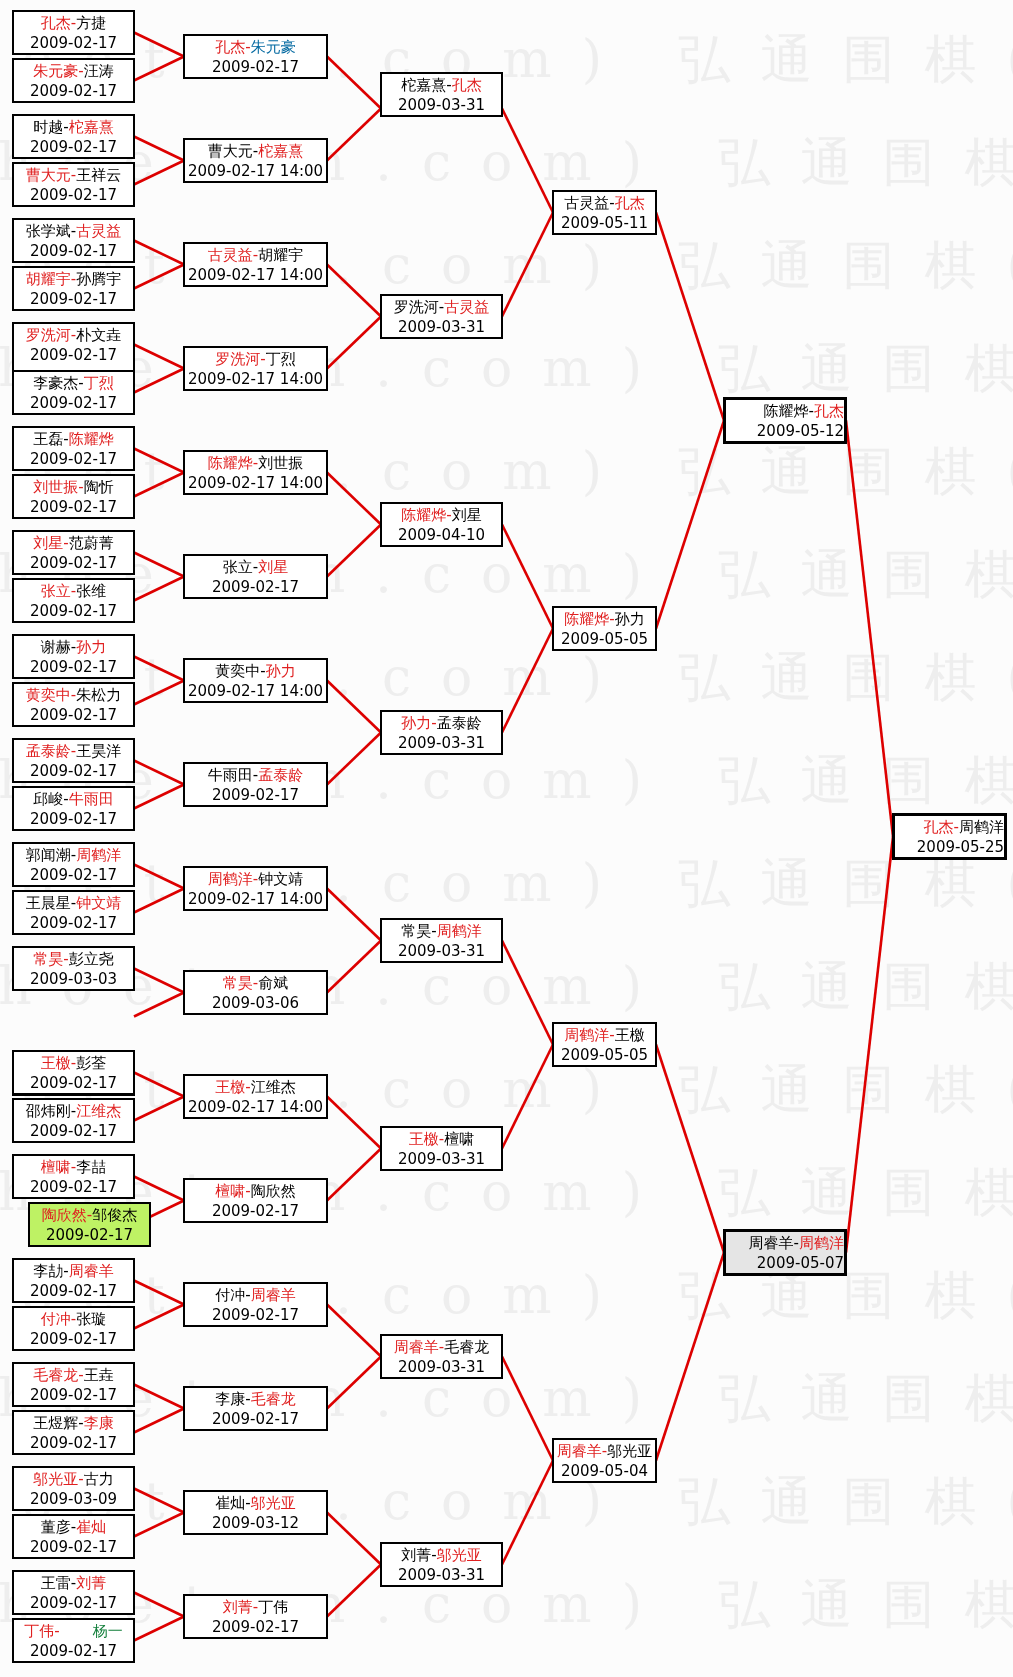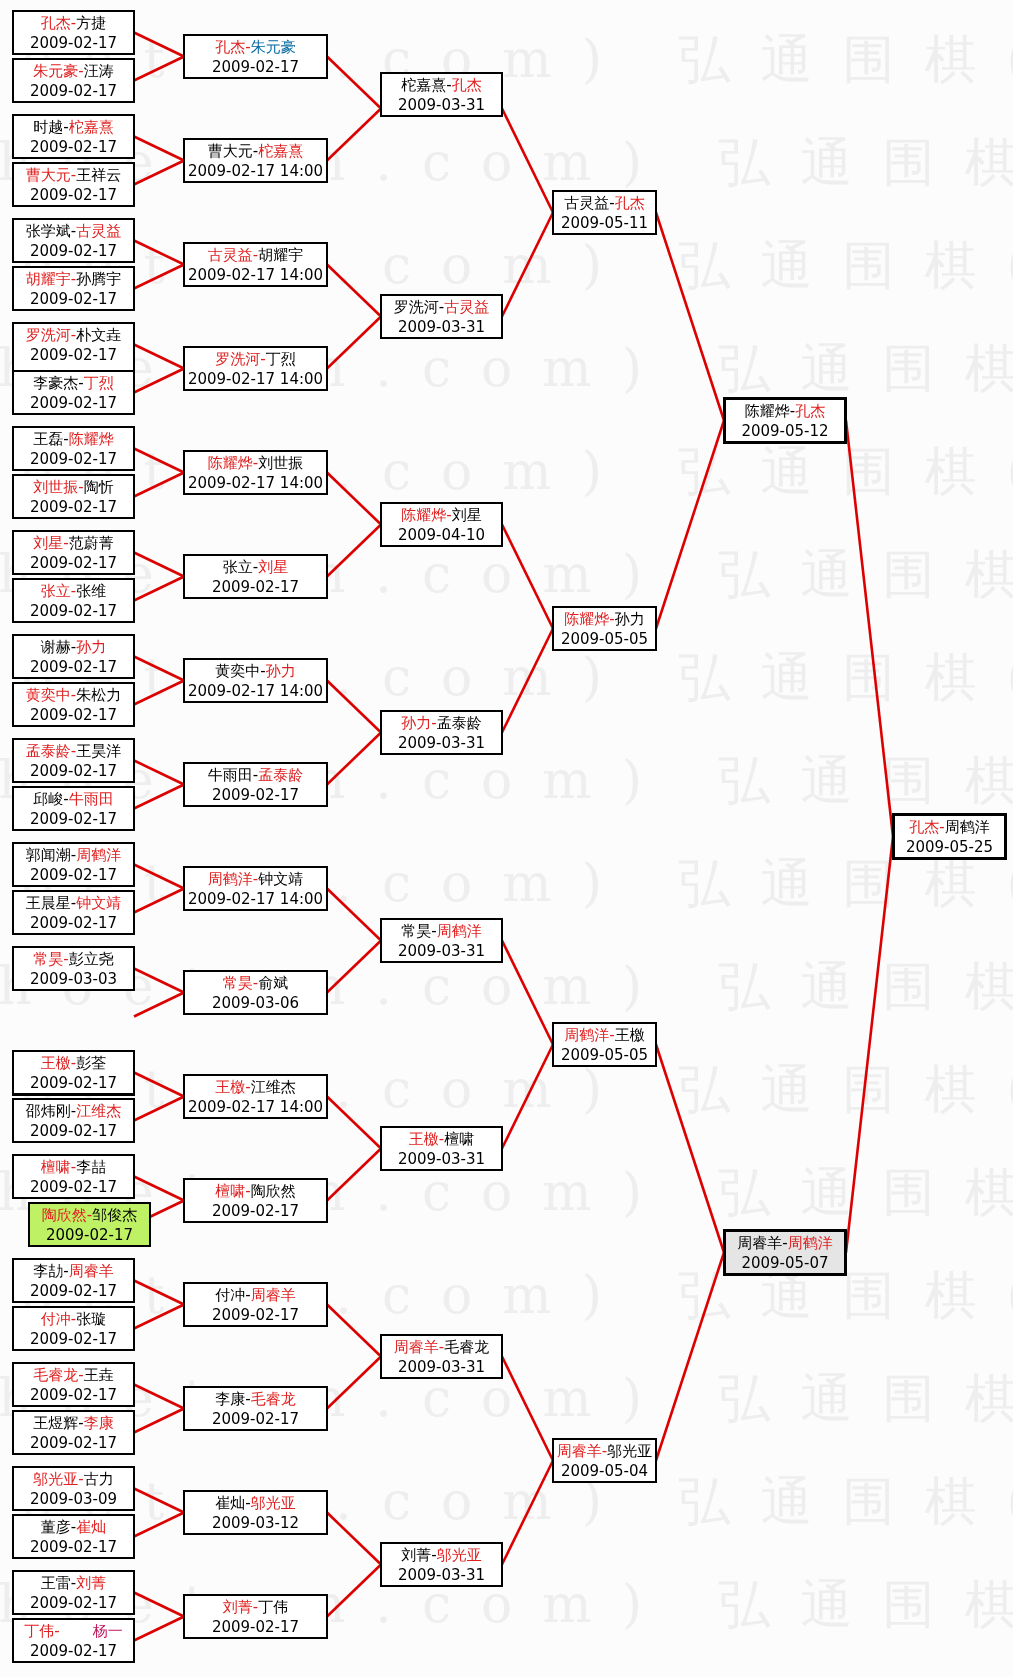--- a/index.html
+++ b/index.html
@@ -13,21 +13,21 @@
     font-size:52px;letter-spacing:30px;color:#eeeeee;
     user-select:none;pointer-events:none;
   }
   svg.lines{position:absolute;left:0;top:0;z-index:1;}
   .match{
     position:absolute;z-index:2;background:#ffffff;
     border:2px solid #000;box-sizing:border-box;
     text-align:center;font-size:15px;line-height:20px;padding-top:1px;
     white-space:nowrap;
   }
-  .match.bold{border-width:3px;}
+  .match.bold{border-width:3px;text-align:right;}
   .match .names{display:block;}
   .match .date{display:block;color:#000;}
 </style>
 </head>
 <body>
 
 <div id="stage">
     <div class="wm-row" style="top: 25px; left: -420px; color: rgb(238, 238, 238);">弘通围棋(hoetom.com) 弘通围棋(hoetom.com)</div>
     <div class="wm-row" style="top: 128px; left: -380px; color: rgb(238, 238, 238);">弘通围棋(hoetom.com) 弘通围棋(hoetom.com)</div>
     <div class="wm-row" style="top: 231px; left: -420px; color: rgb(238, 238, 238);">弘通围棋(hoetom.com) 弘通围棋(hoetom.com)</div>
@@ -226,21 +226,21 @@
     </div>
     <div class="match" style="left: 12px; top: 1514px; width: 123px; height: 45px; border-color: rgb(0, 0, 0); background: rgb(255, 255, 255);">
       <span class="names"><span style="color: rgb(0, 0, 0);">董彦-</span><span style="color: rgb(224, 32, 32);">崔灿</span></span>
       <span class="date">2009-02-17</span>
     </div>
     <div class="match" style="left: 12px; top: 1570px; width: 123px; height: 45px; border-color: rgb(0, 0, 0); background: rgb(255, 255, 255);">
       <span class="names"><span style="color: rgb(0, 0, 0);">王雷-</span><span style="color: rgb(224, 32, 32);">刘菁</span></span>
       <span class="date">2009-02-17</span>
     </div>
     <div class="match" style="left: 12px; top: 1618px; width: 123px; height: 45px; border-color: rgb(0, 0, 0); background: rgb(255, 255, 255);">
-      <span class="names"><span style="color: rgb(224, 32, 32);">丁伟-</span><span style="color: #be185d; padding-left: 33px;">杨一</span></span>
+      <span class="names"><span style="color: rgb(224, 32, 32);">丁伟-</span><span style="color: #15803d; padding-left: 33px;">杨一</span></span>
       <span class="date">2009-02-17</span>
     </div>
     <div class="match" style="left: 183px; top: 34px; width: 145px; height: 45px; border-color: rgb(0, 0, 0); background: rgb(255, 255, 255);">
       <span class="names"><span style="color: rgb(224, 32, 32);">孔杰-</span><span style="color: #0369a1;">朱元豪</span></span>
       <span class="date">2009-02-17</span>
     </div>
     <div class="match" style="left: 183px; top: 138px; width: 145px; height: 45px; border-color: rgb(0, 0, 0); background: rgb(255, 255, 255);">
       <span class="names"><span style="color: rgb(0, 0, 0);">曹大元-</span><span style="color: rgb(224, 32, 32);">柁嘉熹</span></span>
       <span class="date">2009-02-17 14:00</span>
     </div>

